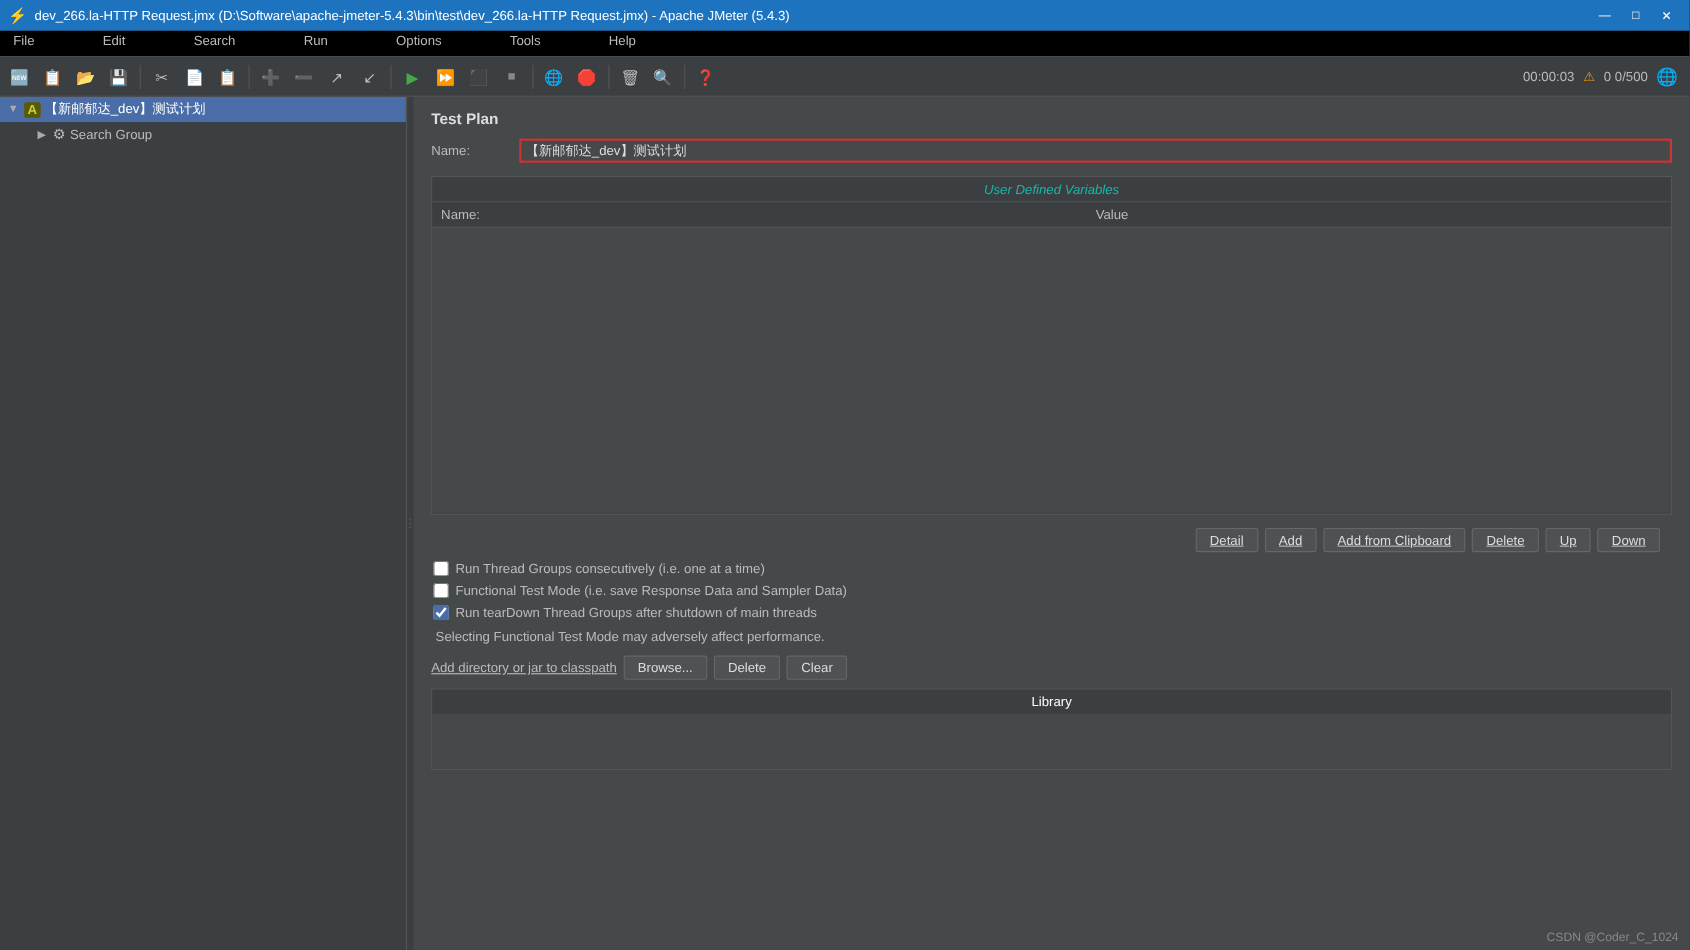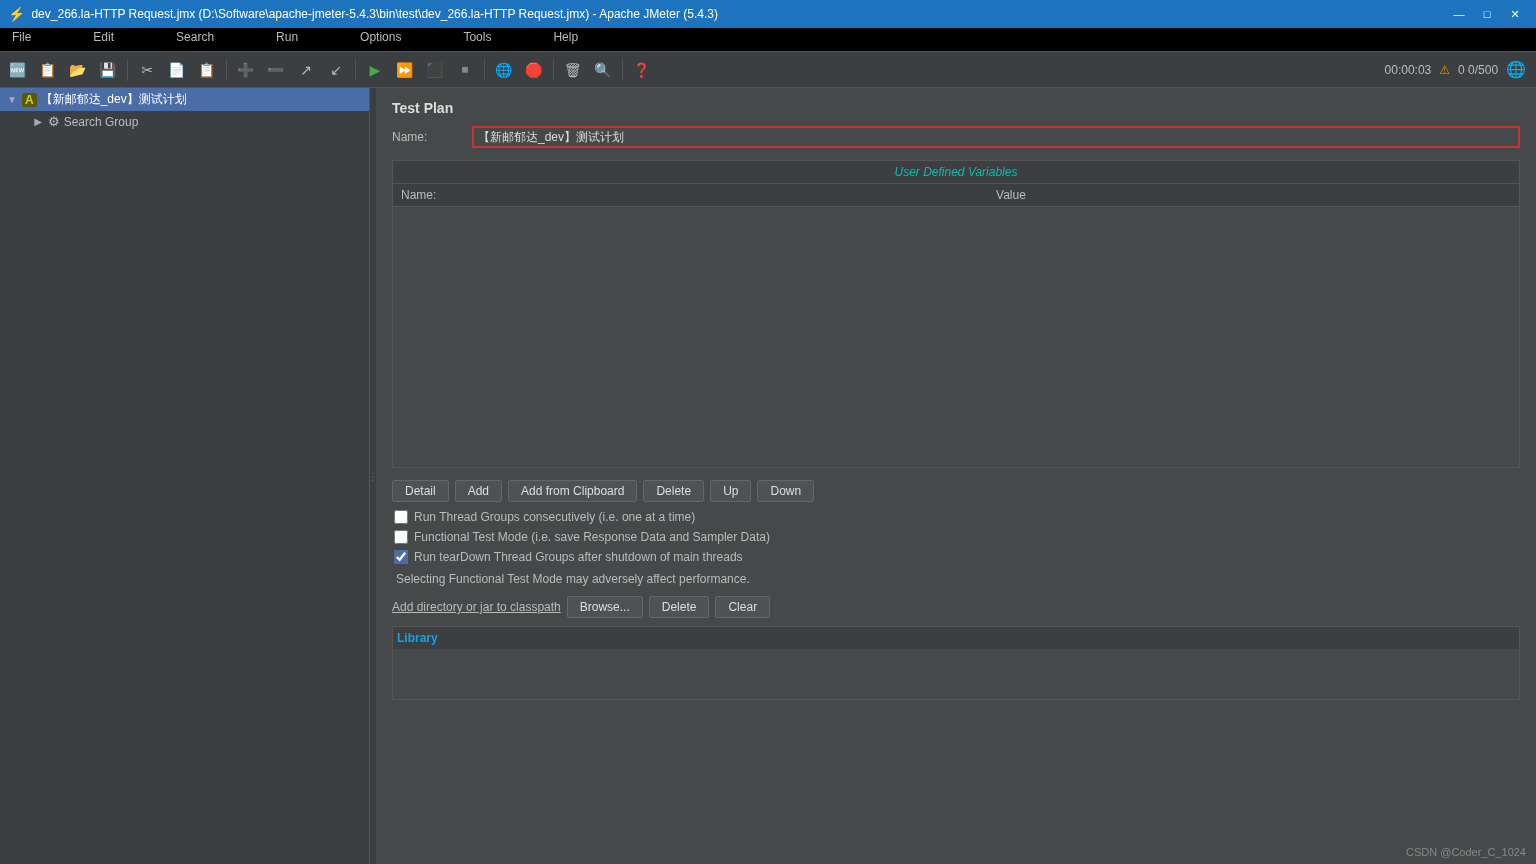--- a/index.html
+++ b/index.html
@@ -229,22 +229,23 @@
     }
     .udv-body {
       height: 260px;
       background: #45494a;
     }
 
     
     .btn-row {
       display: flex;
       gap: 6px;
-      margin: 8px 0;
-      justify-content: flex-start;
+      margin: 8px 11px;
+      justify-content: flex-end;
+      text-decoration: underline;
     }
     .btn {
       padding: 3px 12px;
       background: #4e5254;
       color: #dddddd;
       border: 1px solid #666;
       cursor: pointer;
       font-size: 12px;
       border-radius: 2px;
     }
@@ -282,24 +283,24 @@
       text-decoration: underline;
     }
 
     
     .library-section {
       margin-top: 8px;
       border: 1px solid #555;
     }
     .library-header {
       background: #3c3f41;
+      text-align: center;
       padding: 4px;
-      color: #0ea5e9;
-      font-size: 12px;
-      font-weight: bold;
+      color: #ffffff;
+      font-size: 12px;
     }
     .library-body {
       height: 50px;
       background: #45494a;
     }
 
     
     #watermark {
       position: absolute;
       bottom: 6px;

